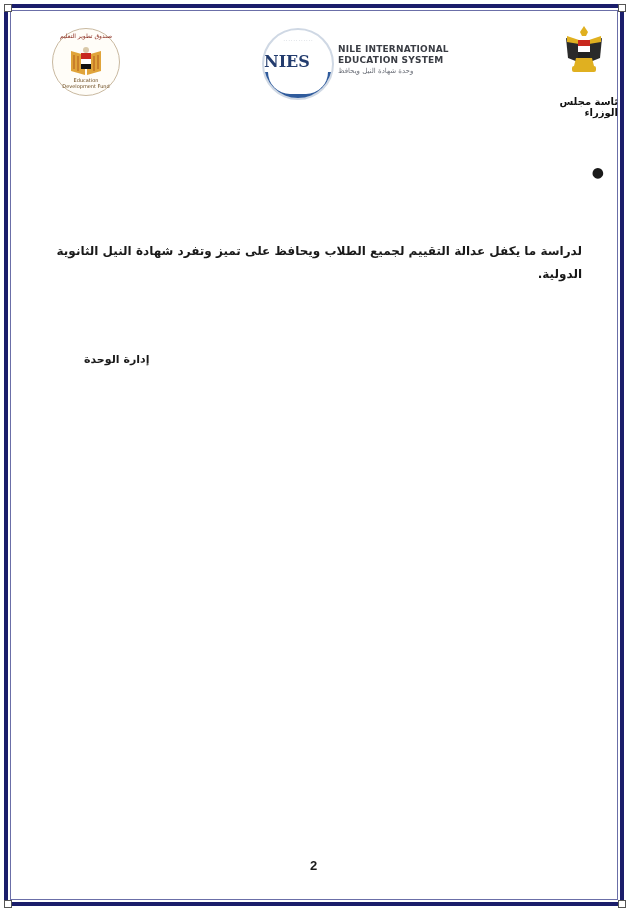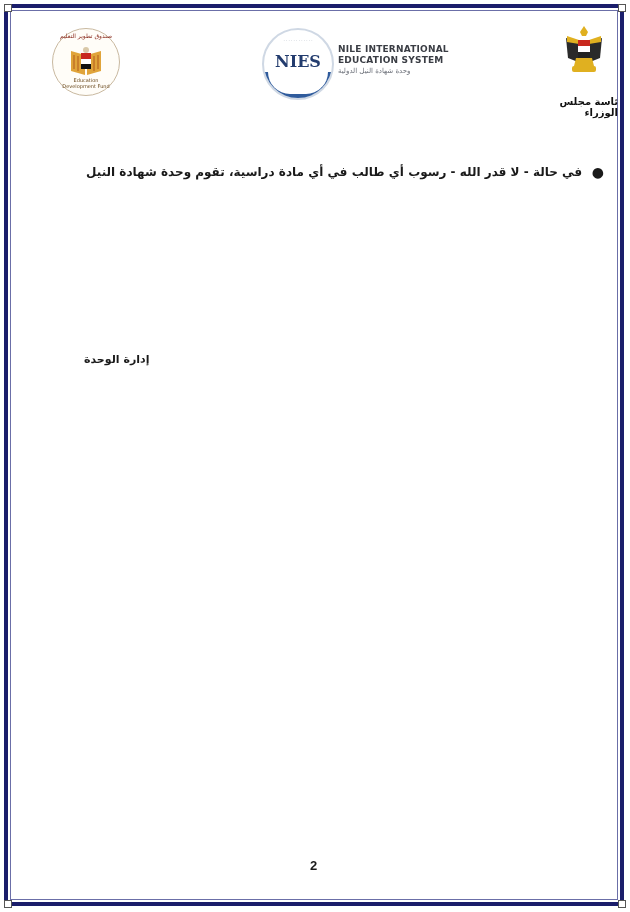--- a/index.html
+++ b/index.html
@@ -8,21 +8,21 @@
     .frame-inner { position: absolute; left: 10px; top: 10px; width: 608px; height: 890px; border: 1px solid #6b6fa8; box-sizing: border-box; }
     .corner { position: absolute; width: 8px; height: 8px; border: 1px solid #555; box-sizing: border-box; background: #fff; }
 
     .logo-edf { position: absolute; left: 52px; top: 28px; width: 66px; height: 66px; border-radius: 50%; border: 1px solid #c9b9a0; background: #fffdf8; }
     .logo-edf .book { position: absolute; left: 16px; top: 16px; width: 34px; height: 32px; }
     .logo-edf .ring-text-top { position: absolute; left: 6px; top: 3px; width: 54px; text-align: center; font-size: 6px; color: #8a2b1e; direction: rtl; }
     .logo-edf .ring-text-bottom { position: absolute; left: 4px; bottom: 6px; width: 58px; text-align: center; font-size: 5px; color: #6b4a1e; }
 
     .logo-nies { position: absolute; left: 262px; top: 28px; width: 68px; height: 68px; border-radius: 50%; border: 2px solid #cfd8e4; background: #fff; overflow: hidden; }
     .logo-nies .lower { position: absolute; left: -2px; bottom: -2px; width: 72px; height: 28px; border-bottom-left-radius: 36px; border-bottom-right-radius: 36px; border: 6px solid #2f5b9c; border-top: none; box-sizing: border-box; }
-    .logo-nies .nies-text { position: absolute; left: 0; top: 22px; width: 68px; text-align: center; font-family: "DejaVu Serif", serif; font-weight: bold; font-size: 16px; color: #233c6e; }
+    .logo-nies .nies-text { position: absolute; left: 0; top: 22px; width: 68px; font-family: "DejaVu Serif", serif; font-weight: bold; font-size: 16px; color: #233c6e; }
     .logo-nies .arc-text { position: absolute; left: 10px; top: 8px; width: 48px; text-align: center; font-size: 4px; color: #8a96a8; }
 
     .nies-wordmark { position: absolute; left: 338px; top: 44px; }
     .nies-wordmark .en1, .nies-wordmark .en2 { font-family: "DejaVu Sans", sans-serif; font-weight: bold; font-size: 9px; color: #3a3d44; letter-spacing: 0.2px; line-height: 11px; }
     .nies-wordmark .ar { font-size: 7px; color: #6b6f78; line-height: 10px; direction: rtl; text-align: left; }
 
     .logo-eagle { position: absolute; left: 564px; top: 24px; width: 40px; height: 52px; }
     .eagle-caption { position: absolute; left: 548px; top: 96px; width: 70px; text-align: right; font-size: 10px; font-weight: bold; color: #111; direction: rtl; }
 
     .content { position: absolute; left: 50px; width: 532px; direction: rtl; text-align: right; font-family: "DejaVu Sans", sans-serif; font-weight: bold; color: #1a1a1a; }
@@ -61,40 +61,40 @@
 </div>
 
 <div class="logo-nies">
   <div class="arc-text">· · · · · · · · · · · ·</div>
   <div class="nies-text">NIES</div>
   <div class="lower"></div>
 </div>
 <div class="nies-wordmark">
   <div class="en1">NILE INTERNATIONAL</div>
   <div class="en2">EDUCATION SYSTEM</div>
-  <div class="ar">وحدة شهادة النيل الدولية</div>
+  <div class="ar">وحدة شهادة النيل ويحافظ</div>
 </div>
 
 <svg class="logo-eagle" viewBox="0 0 40 52">
   <polygon points="20,2 24,8 22,12 18,12 16,8" fill="#e0b020"></polygon>
   <polygon points="2,14 14,18 14,38 4,34" fill="#2a2a2a"></polygon>
   <polygon points="38,14 26,18 26,38 36,34" fill="#2a2a2a"></polygon>
   <polygon points="3,12 15,16 15,20 3,18" fill="#e0b020"></polygon>
   <polygon points="37,12 25,16 25,20 37,18" fill="#e0b020"></polygon>
   <rect x="14" y="16" width="12" height="6" fill="#c8281e"></rect>
   <rect x="14" y="22" width="12" height="6" fill="#ffffff"></rect>
   <rect x="14" y="28" width="12" height="6" fill="#222"></rect>
   <polygon points="12,34 28,34 30,42 10,42" fill="#e0b020"></polygon>
   <rect x="8" y="42" width="24" height="6" rx="2" fill="#e0b020"></rect>
 </svg>
 <div class="eagle-caption">ئاسة مجلس الوزراء</div>
 
 <div class="content bullet-para">
   <span class="bullet">●</span>
-  <div>في حالة - لا قدر الله - رسوب أي طالب في أي مادة دراسية، تقوم وحدة شهادة النيل</div>
 </div>
 
 <div class="content para2" style="position:absolute;">
+  <div>لدراسة ما يكفل عدالة التقييم  لجميع الطلاب ويحافظ على تميز وتفرد شهادة النيل الثانوية الدولية.</div>
 </div>
 
 <div class="signature">إدارة الوحدة</div>
 
 <div class="page-number">2</div>
 
 </body></html>

